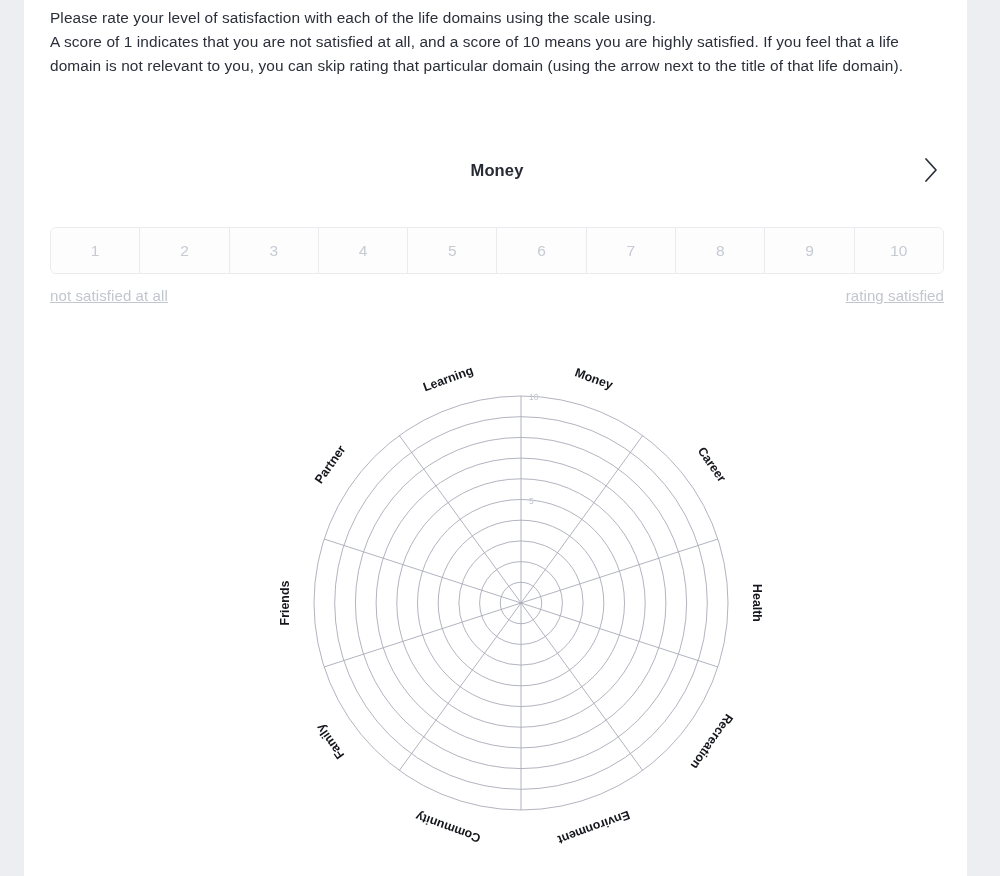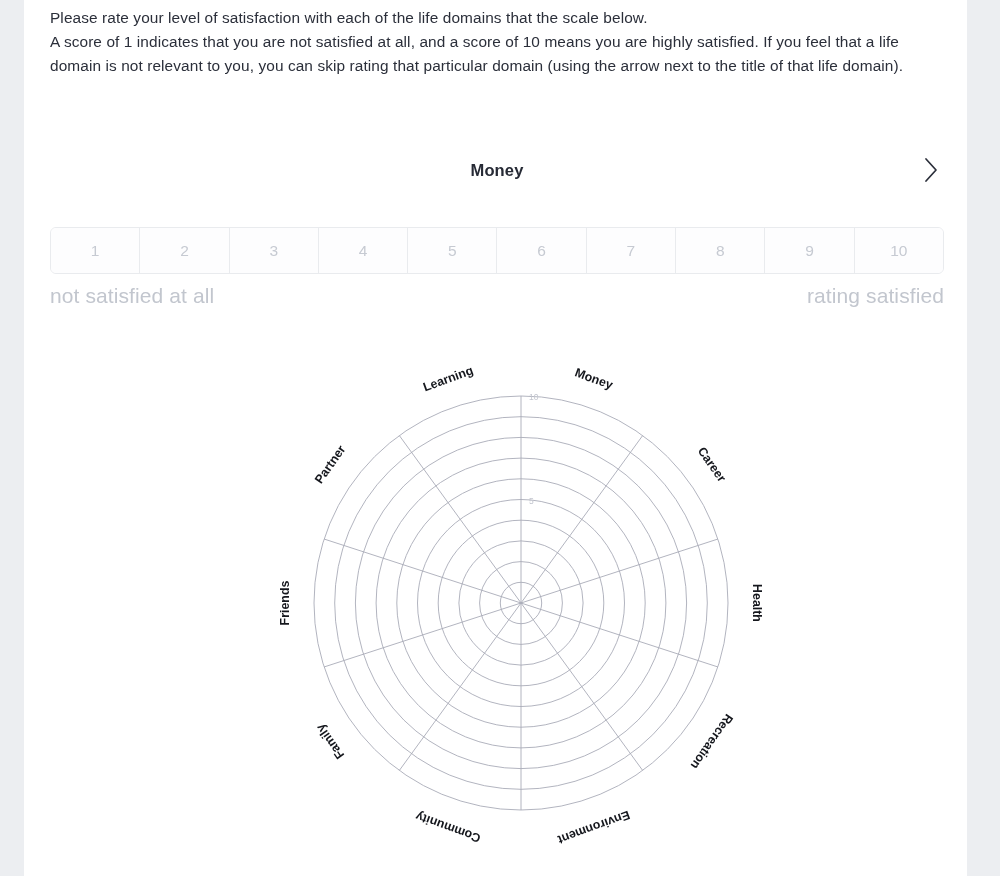--- a/index.html
+++ b/index.html
@@ -116,24 +116,25 @@
     position: absolute;
     left: 26px;
     top: 286px;
     width: 894px;
     height: 22px;
   }
 
   .anchor-low, .anchor-high {
     position: absolute;
     top: 0;
-    font-size: 21px;
+    font-size: 15px;
     color: #c2c6ce;
     line-height: 20px;
     letter-spacing: 0.1px;
+    text-decoration: underline;
   }
 
   .anchor-low  { left: 0; }
   .anchor-high { right: 0; }
 
   
   .radar-wrap {
     position: absolute;
     left: 26px;
     top: 330px;
@@ -156,21 +157,21 @@
   .axis-label { fill: #15171d; font-size: 12.4px; font-weight: bold; font-family: "Liberation Sans", sans-serif; }
 </style>
 </head>
 <body>
 
 <div id="root">
 
   <div class="card">
 
     <div class="intro">
-      <p class="first">Please rate your level of satisfaction with each of the life domains that the scale below.</p>
+      <p class="first">Please rate your level of satisfaction with each of the life domains using the scale using.</p>
       <p class="second">A score of 1 indicates that you are not satisfied at all, and a score of 10 means you are highly satisfied. If you feel that a life domain is not relevant to you, you can skip rating that particular domain (using the arrow next to the title of that life domain).</p>
     </div>
 
     <div class="title-row">
       <div class="domain-title">Money</div>
       <div class="next-arrow">
         <svg width="16" height="26" viewBox="0 0 16 26" aria-hidden="true">
           <path d="M3 2 L13 13 L3 24" fill="none" stroke="#2b2f3a" stroke-width="1.7" stroke-linecap="round" stroke-linejoin="round"></path>
         </svg>
       </div>

